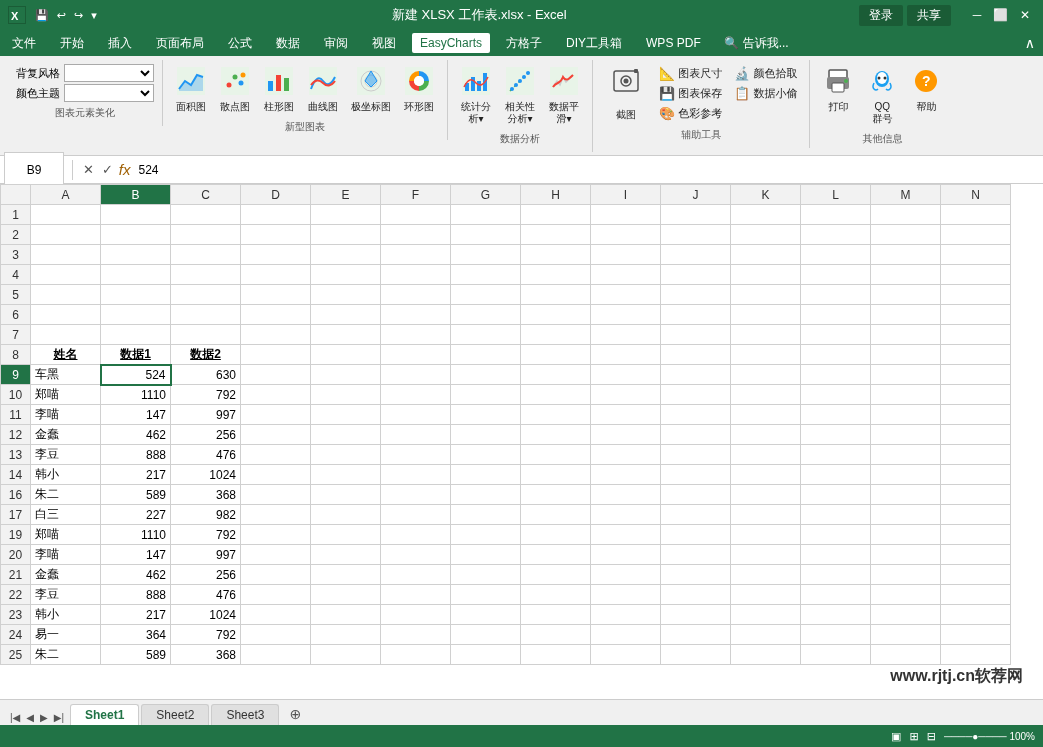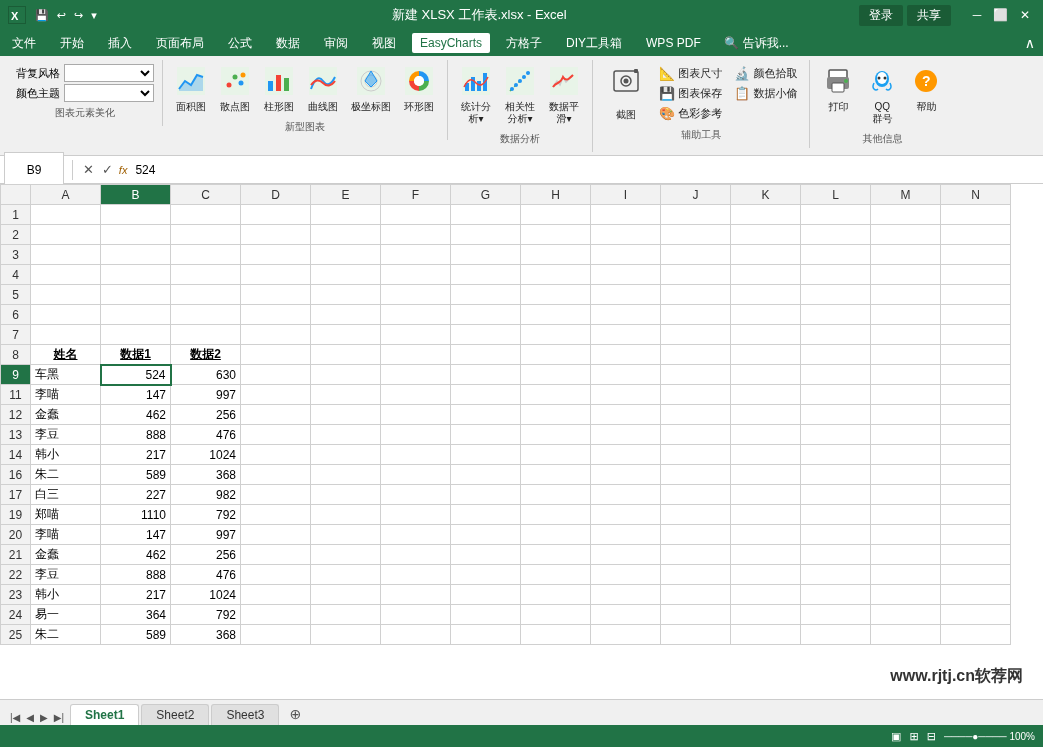--- a/index.html
+++ b/index.html
@@ -135,21 +135,21 @@
     #formula-divider { width: 1px; height: 20px; background: #ccc; margin: 0 4px; }
     #formula-btns { display: flex; gap: 4px; align-items: center; }
     .fmla-btn { cursor: pointer; font-size: 13px; color: #555; padding: 0 2px; }
     #formula-input {
       flex: 1;
       border: none;
       outline: none;
       font-size: 12px;
       height: 20px;
     }
-    #fx-label { font-size: 11px; font-style: italic; color: #a16207; margin-right: 4px; }
+    #fx-label { font-size: 15px; font-style: italic; color: #a16207; margin-right: 4px; }
     #sheet-container {
       overflow: auto;
       flex: 1;
       position: relative;
     }
     table.grid {
       border-collapse: collapse;
       table-layout: fixed;
     }
     table.grid th, table.grid td {
@@ -740,20 +740,37 @@
               <td class="data-cell"></td>
               <td class="data-cell"></td>
               <td class="data-cell"></td>
               <td class="data-cell"></td>
               <td class="data-cell"></td>
               <td class="data-cell"></td>
               <td class="data-cell"></td>
               <td class="data-cell"></td>
             </tr>
             <tr>
+              <th class="row-header">10</th>
+              <td class="data-cell">郑喵</td>
+              <td class="data-cell number">1110</td>
+              <td class="data-cell number">792</td>
+              <td class="data-cell"></td>
+              <td class="data-cell"></td>
+              <td class="data-cell"></td>
+              <td class="data-cell"></td>
+              <td class="data-cell"></td>
+              <td class="data-cell"></td>
+              <td class="data-cell"></td>
+              <td class="data-cell"></td>
+              <td class="data-cell"></td>
+              <td class="data-cell"></td>
+              <td class="data-cell"></td>
+            </tr>
+            <tr>
               <th class="row-header">11</th>
               <td class="data-cell">李喵</td>
               <td class="data-cell number">147</td>
               <td class="data-cell number">997</td>
               <td class="data-cell"></td>
               <td class="data-cell"></td>
               <td class="data-cell"></td>
               <td class="data-cell"></td>
               <td class="data-cell"></td>
               <td class="data-cell"></td>

